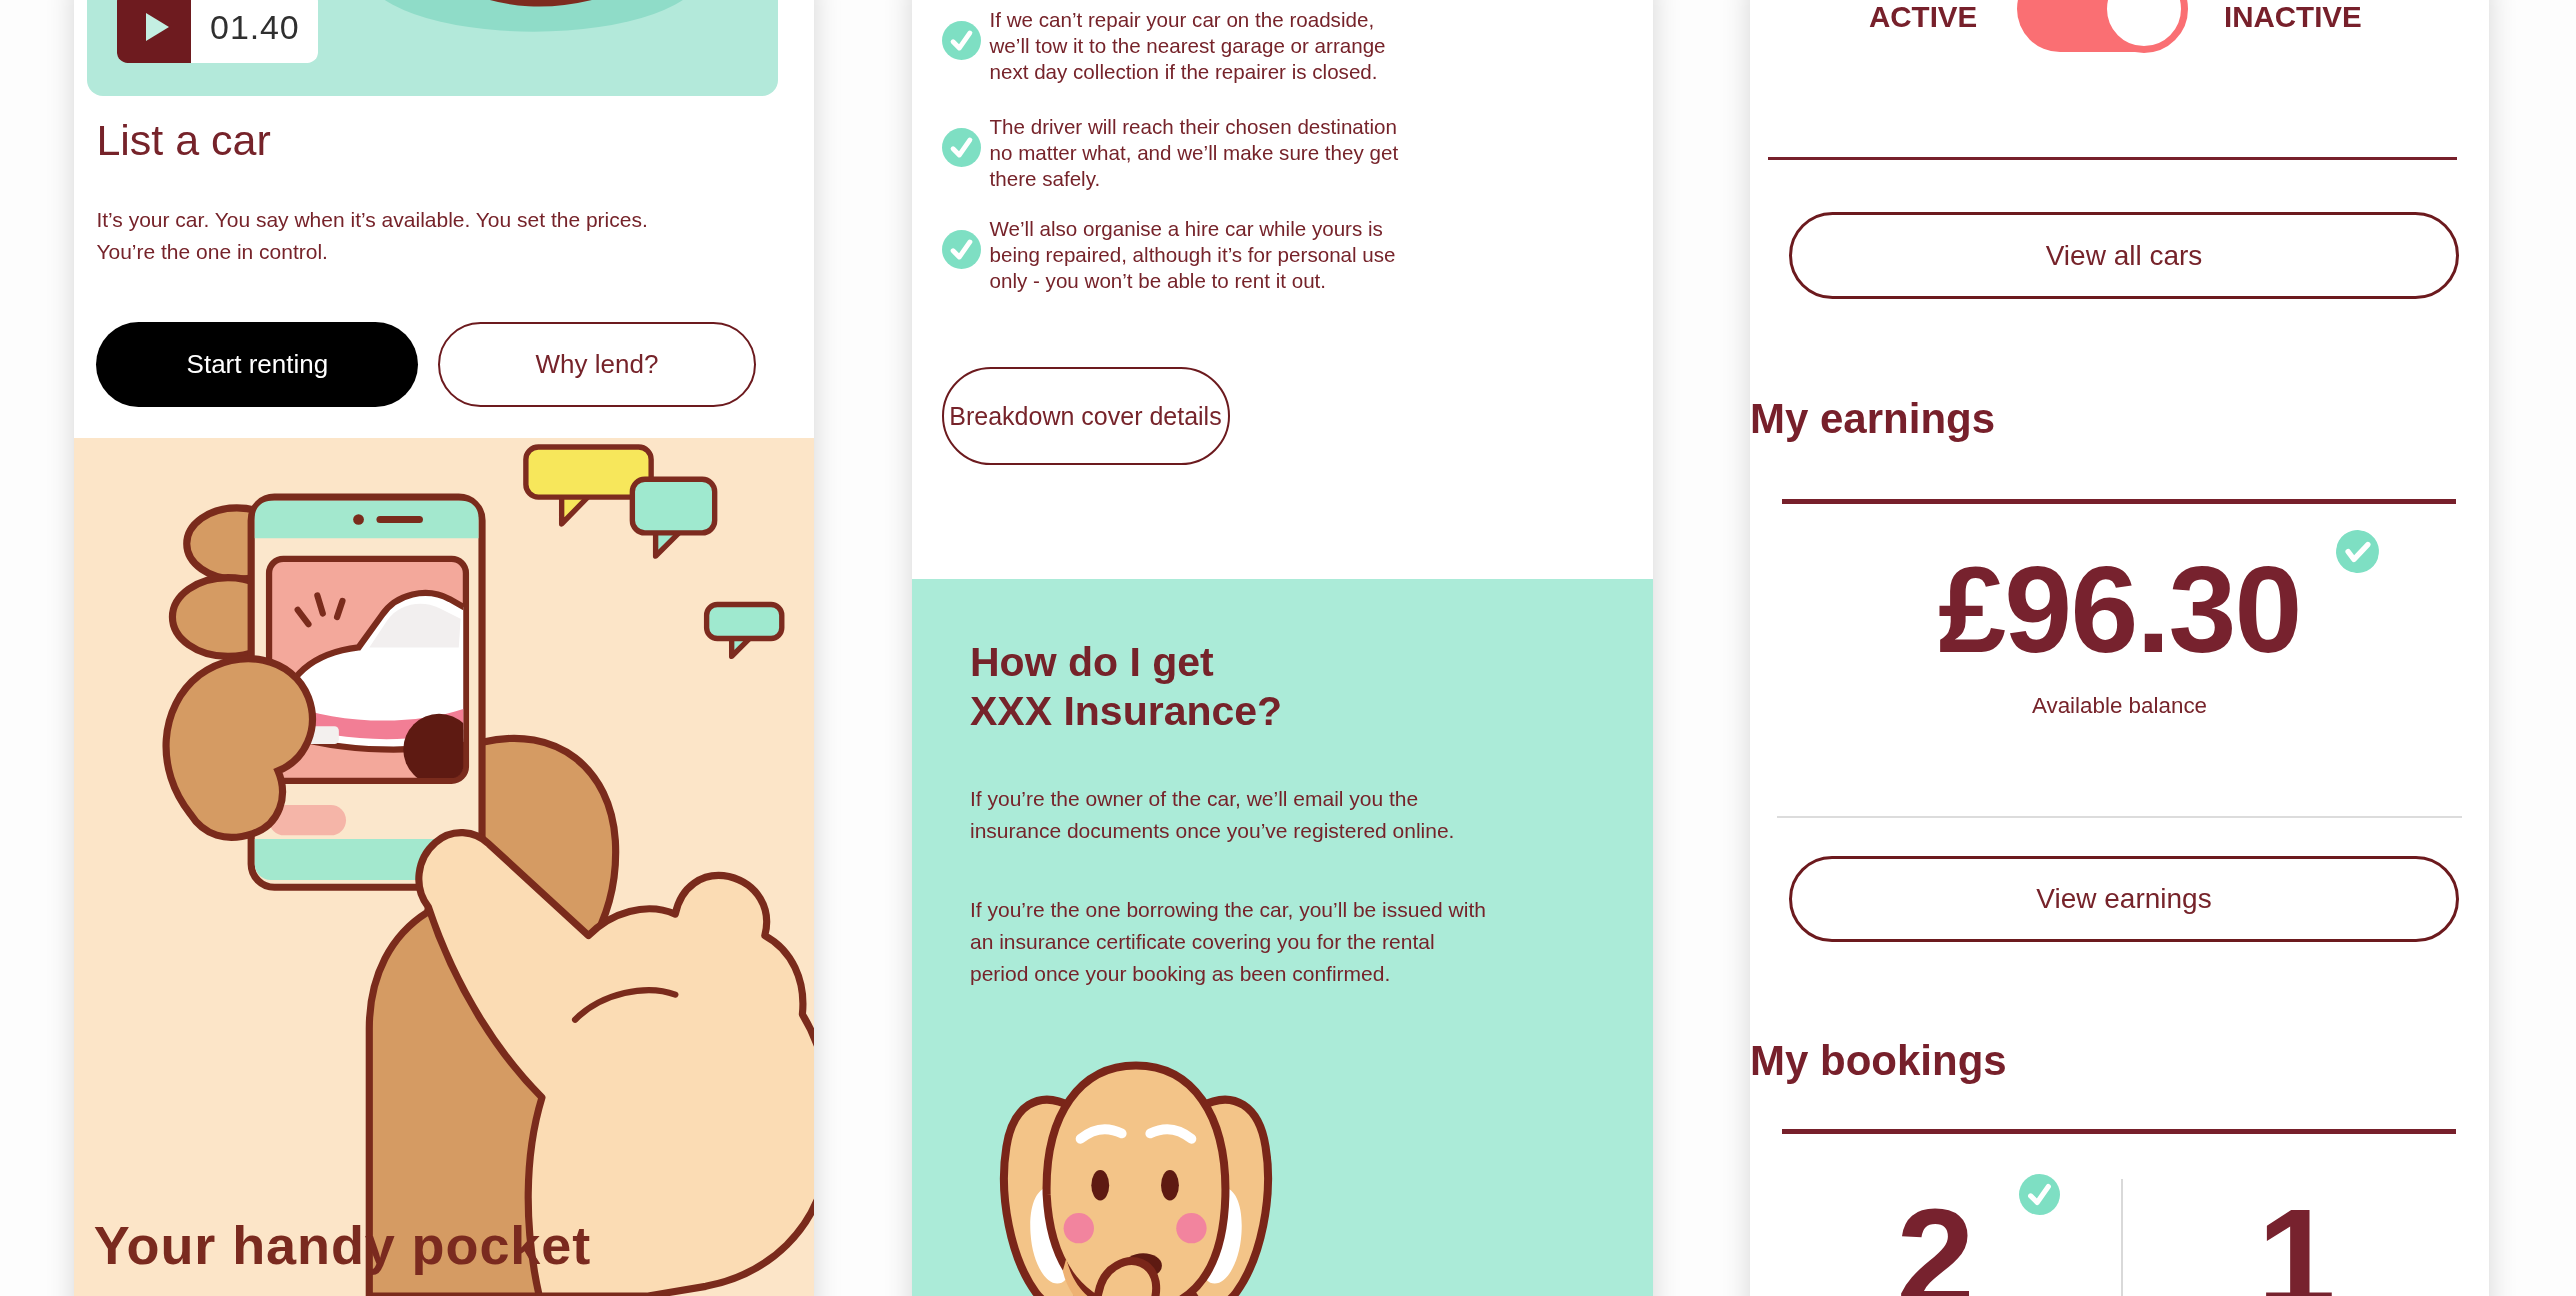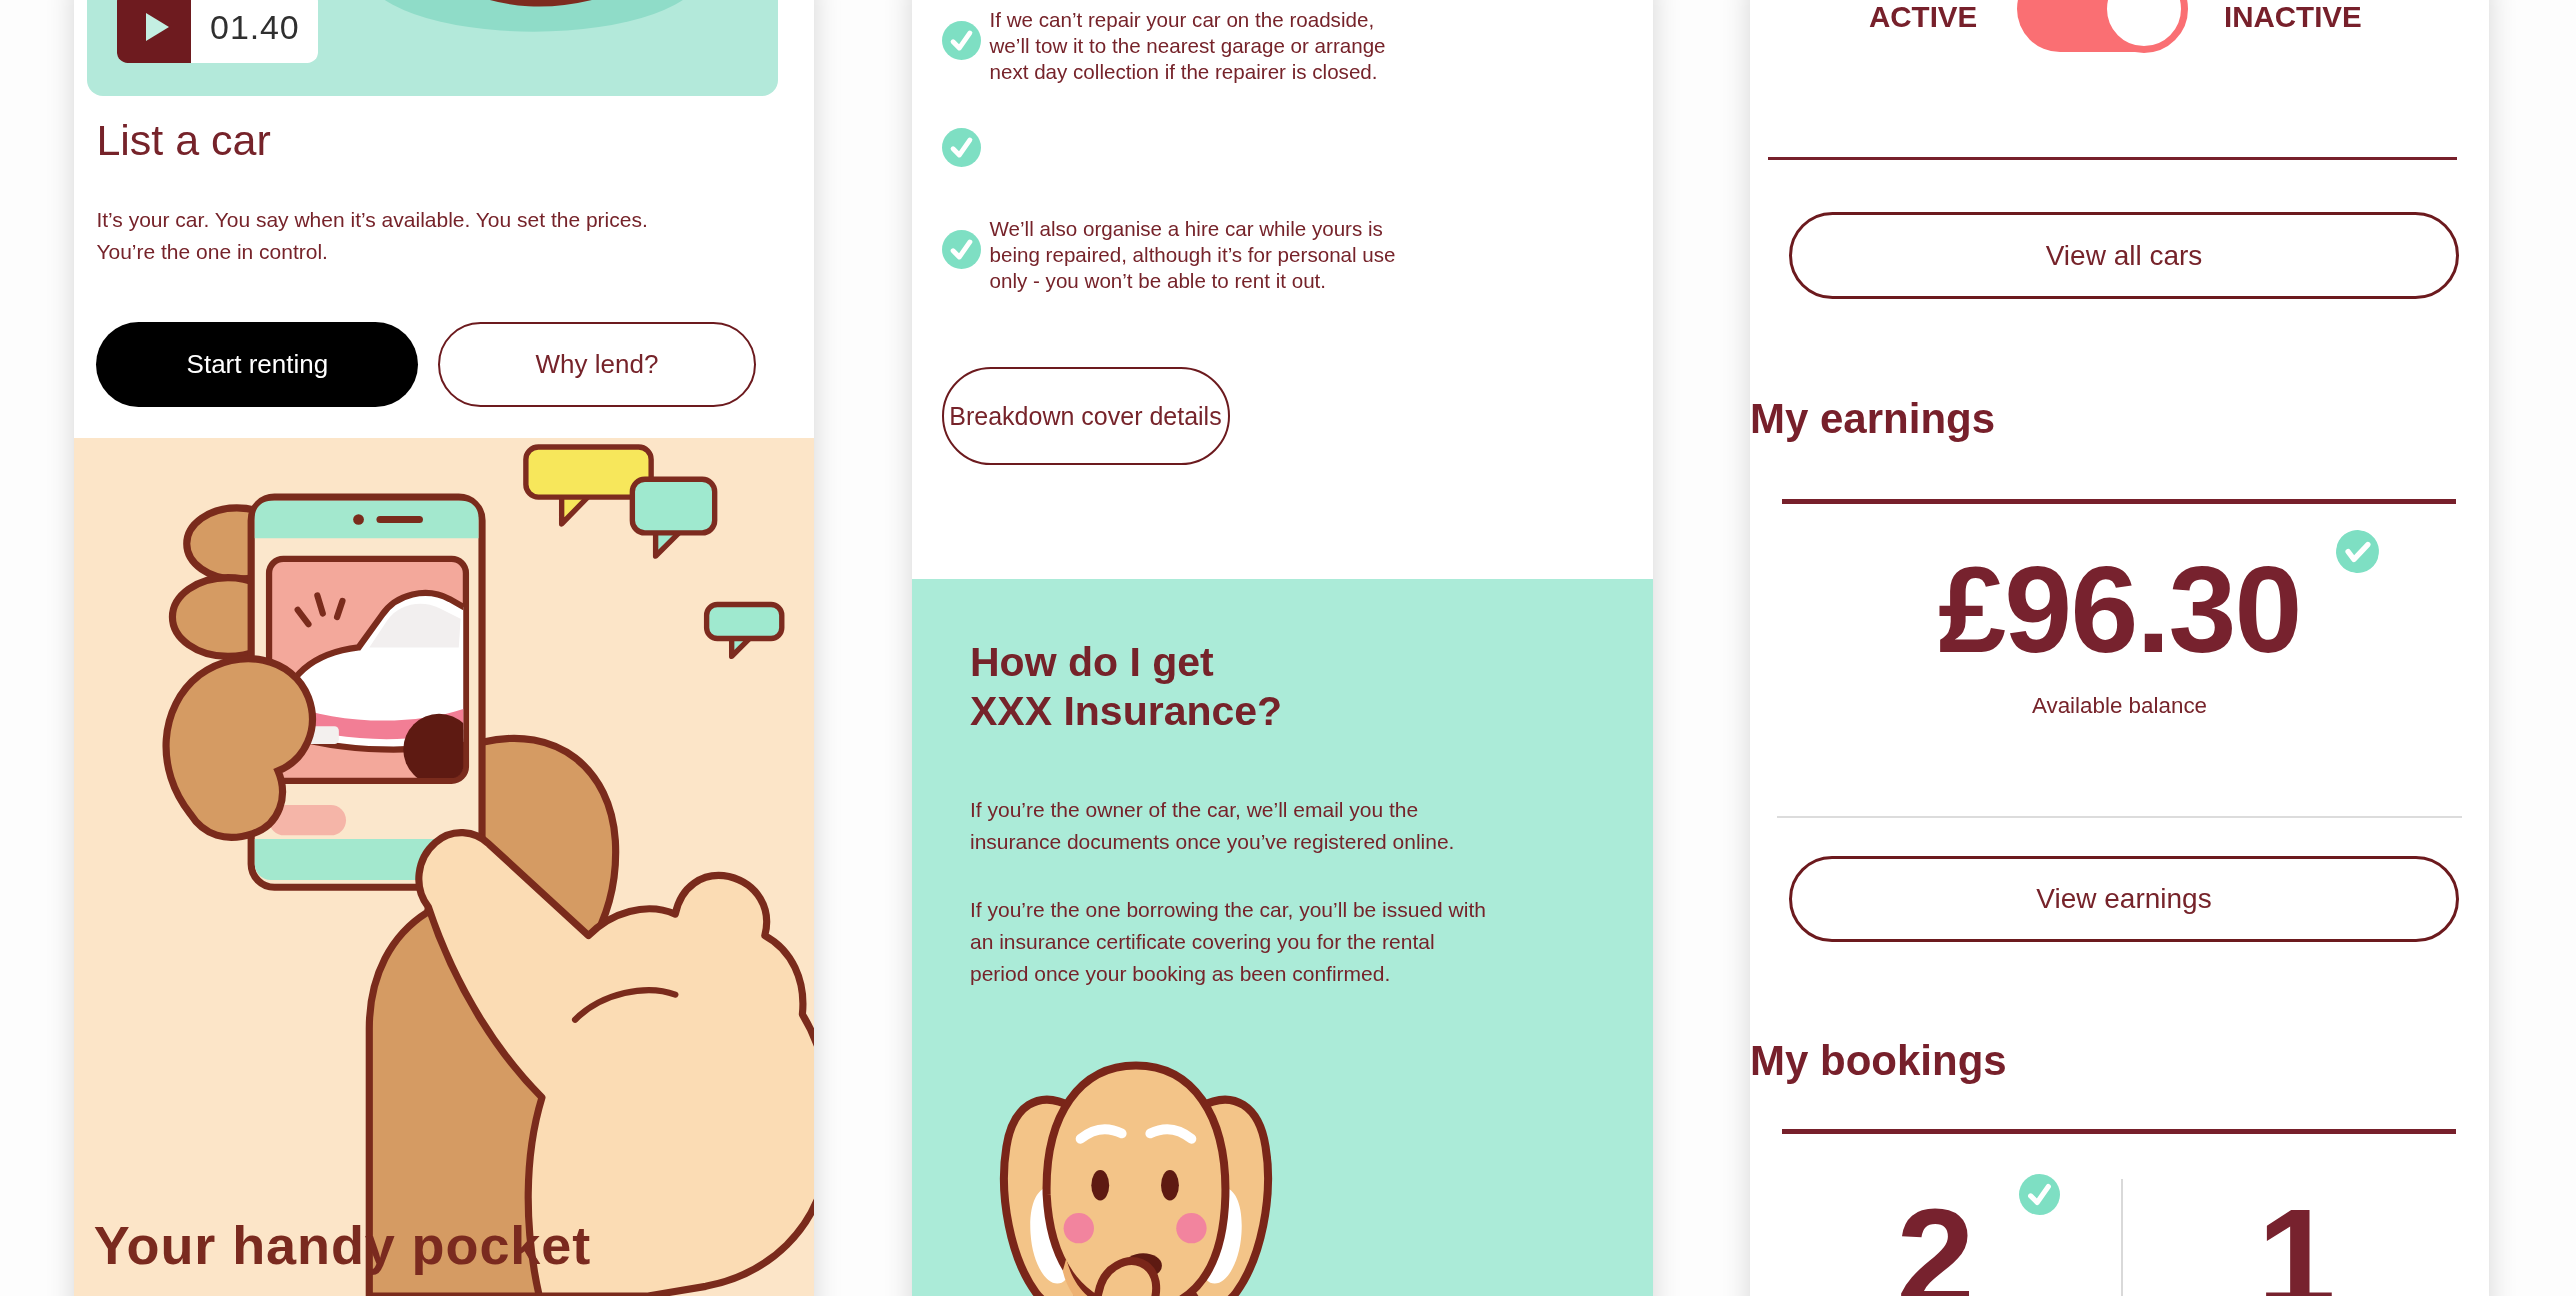--- a/index.html
+++ b/index.html
@@ -33,21 +33,21 @@
   
   #mid-card{left:912px;width:741px;}
   .check-row{position:absolute;left:29.5px;display:flex;gap:9px;width:680px;}
   .check-icon{flex:0 0 39px;margin-top:14.3px;}
   .check-text{font-size:20.6px;line-height:26px;color:#76232A;}
   #check-row-0{top:25px;} #check-row-1{top:132px;} #check-row-2{top:234px;}
   #breakdown-btn{position:absolute;left:29.5px;top:385px;width:288px;height:98px;background:#ffffff;
                  border:2.7px solid #6C1A1E;color:#76232A;font-size:25px;}
   #teal-section{position:absolute;left:0;top:597px;width:741px;height:744px;background:#ABEBD8;overflow:hidden;}
   #insurance-heading{position:absolute;left:58px;top:59px;font-size:41px;font-weight:800;line-height:49px;color:#76232A;}
-  #insurance-p1{position:absolute;left:58px;top:215px;font-size:21px;line-height:32px;color:#76232A;}
+  #insurance-p1{position:absolute;left:58px;top:204px;font-size:21px;line-height:32px;color:#76232A;}
   #insurance-p2{position:absolute;left:58px;top:315px;font-size:21px;line-height:32px;color:#76232A;}
   #dog-art{position:absolute;left:54px;top:474px;}
   
   #right-card{left:1750px;width:739px;}
   #toggle-row{position:absolute;left:0;top:0;width:739px;height:72px;}
   #active-label{position:absolute;left:119px;top:18px;font-size:29.5px;font-weight:800;color:#77202B;}
   #inactive-label{position:absolute;left:474px;top:18px;font-size:29.5px;font-weight:800;color:#77202B;}
   #status-toggle{position:absolute;left:267px;top:-16px;width:170px;height:86px;background:#FA6F73;
                  border-radius:43px;cursor:pointer;}
   #toggle-knob{position:absolute;right:-0.9px;top:-0.9px;width:88px;height:88px;background:#ffffff;
@@ -190,20 +190,25 @@
       <div class="check-text">
         <span class="ln">If we can’t repair your car on the roadside,</span>
         <span class="ln">we’ll tow it to the nearest garage or arrange</span>
         <span class="ln">next day collection if the repairer is closed.</span>
       </div>
     </div>
     <div class="check-row" id="check-row-1">
       <svg class="check-icon" width="39" height="39" viewBox="0 0 44 44">
           <use href="#check-glyph"></use>
         </svg>
+      <div class="check-text">
+        <span class="ln">The driver will reach their chosen destination</span>
+        <span class="ln">no matter what, and we’ll make sure they get</span>
+        <span class="ln">there safely.</span>
+      </div>
     </div>
     <div class="check-row" id="check-row-2">
       <svg class="check-icon" width="39" height="39" viewBox="0 0 44 44">
           <use href="#check-glyph"></use>
         </svg>
       <div class="check-text">
         <span class="ln">We’ll also organise a hire car while yours is</span>
         <span class="ln">being repaired, although it’s for personal use</span>
         <span class="ln">only - you won’t be able to rent it out.</span>
       </div>

